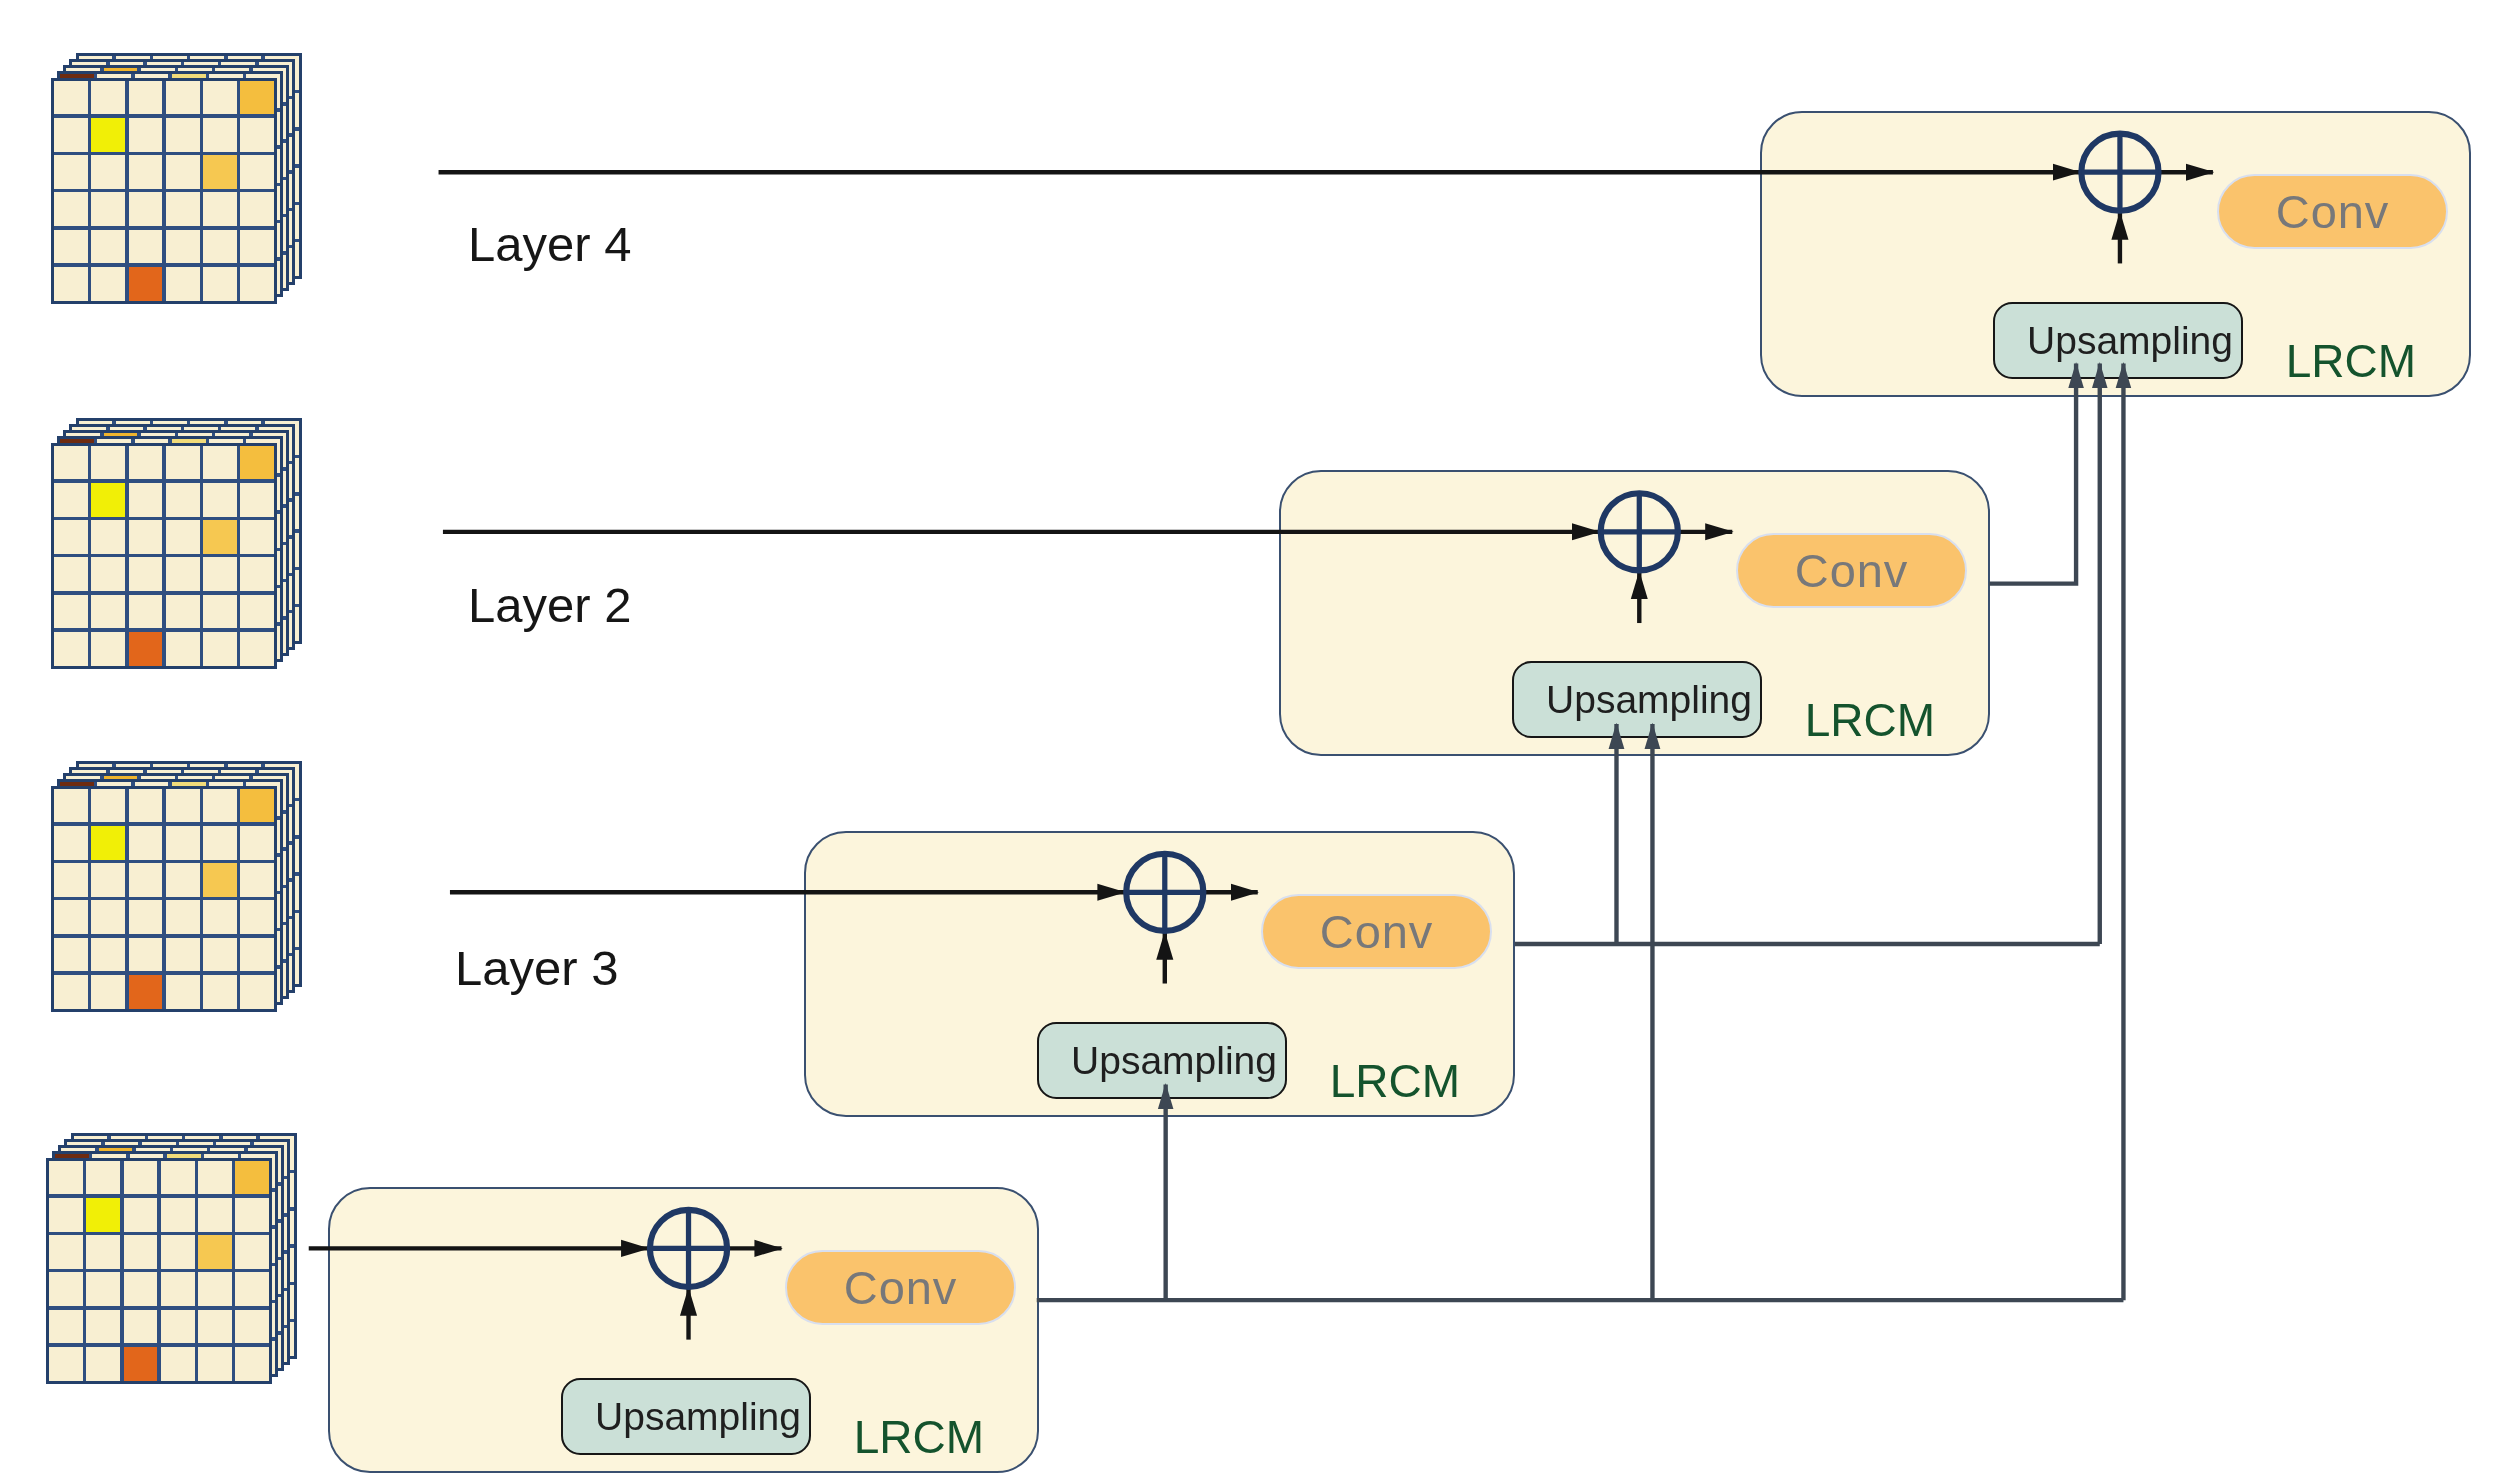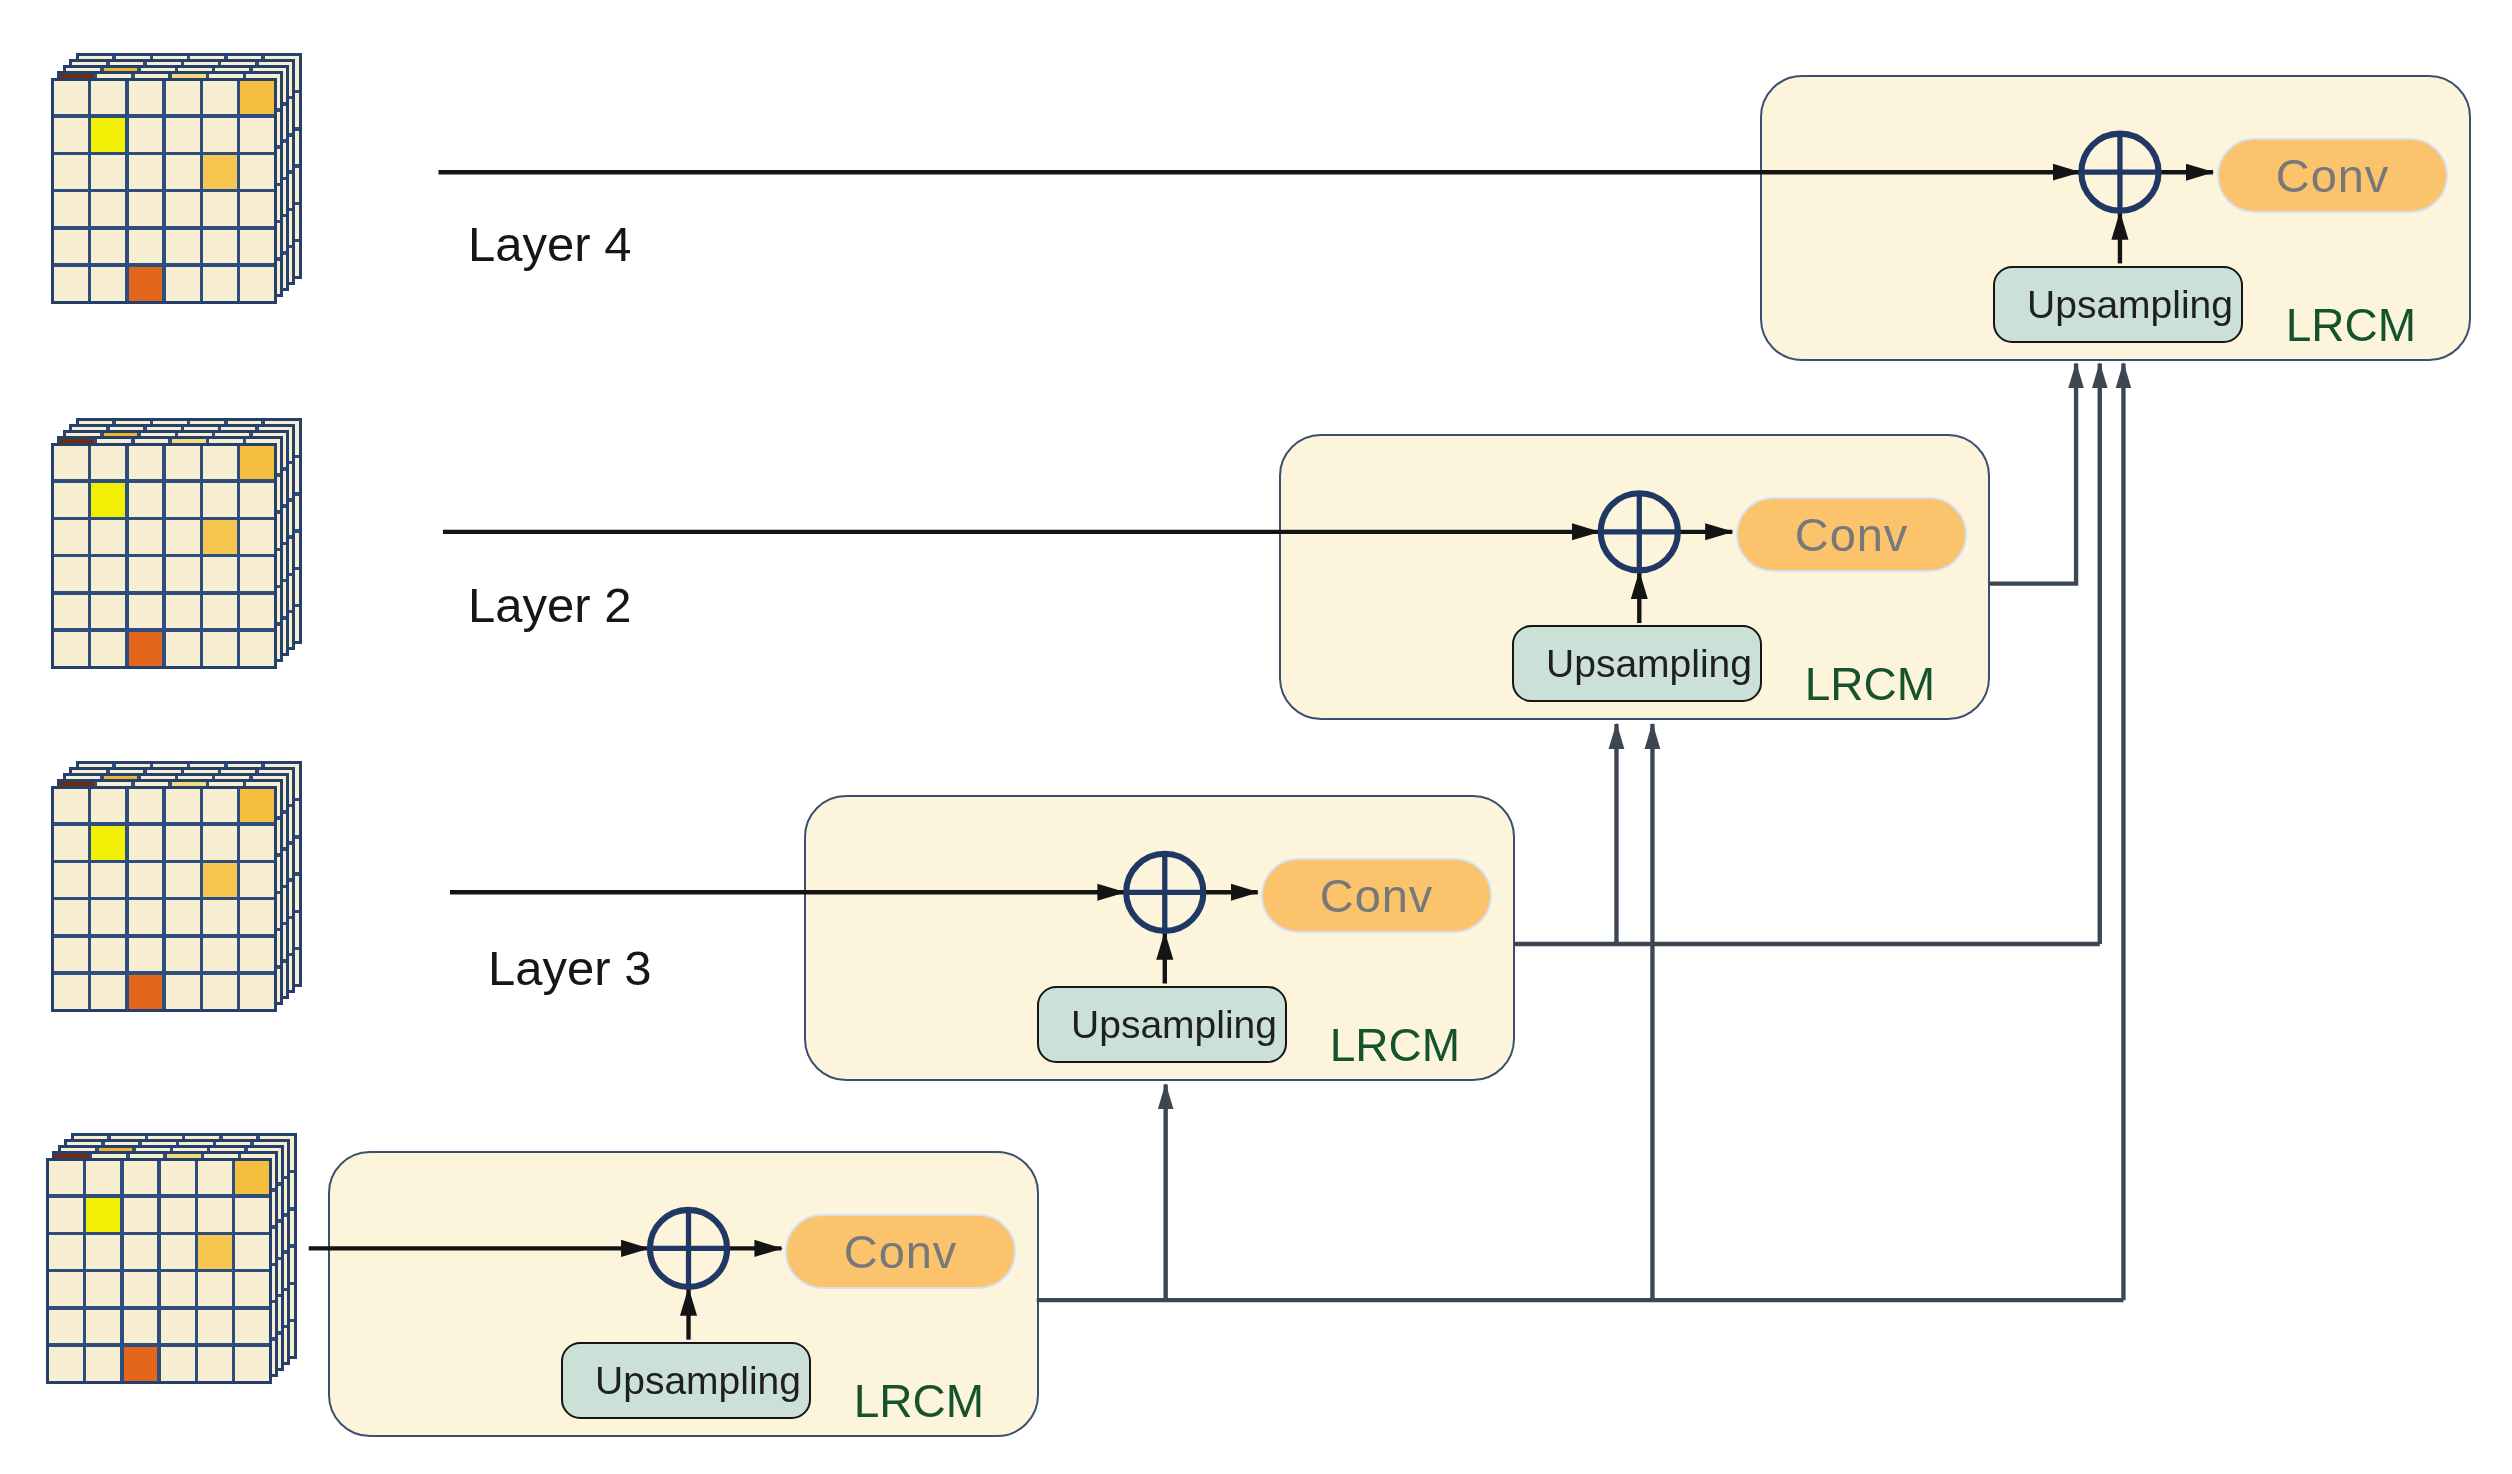--- a/index.html
+++ b/index.html
@@ -19,21 +19,21 @@
   .sheet{
     position:absolute;width:226px;height:226px;
     border:3.5px solid #24406B;background:#2F4E80;
     display:grid;grid-template-columns:repeat(6,1fr);grid-template-rows:repeat(6,1fr);
     gap:3.5px;box-sizing:border-box;
   }
   .cell{background:#F8EFD2;}
   
   .lrcm-box{
     position:absolute;width:711px;height:286px;box-sizing:border-box;
-    background:#FCF5DC;border:2.6px solid #3A5070;border-radius:42px;
+    background:#FCF5DC;border:2.6px solid #3A5070;border-radius:42px;margin-top:36px;
   }
   .box-1{left:1760px;top:75px;}
   .box-2{left:1279px;top:434px;}
   .box-3{left:804px;top:795px;}
   .box-4{left:328px;top:1151px;}
   .conv{
     position:absolute;left:455px;top:61px;width:231px;height:75px;box-sizing:border-box;
     background:#FAC36C;border:2.6px solid #D8DFEF;border-radius:40px;
     display:flex;align-items:center;justify-content:center;
     font-size:47px;color:#77787A;letter-spacing:0.9px;
@@ -45,21 +45,21 @@
     font-size:39px;color:#1F1F1F;padding-left:24px;
   }
   .lrcm-tag{
     position:absolute;left:452px;top:221px;width:202px;
     text-align:right;font-size:46px;color:#14532d;
   }
   
   .layer-label{position:absolute;font-size:49px;color:#161616;}
   .label-1{left:468px;top:216px;}
   .label-2{left:468px;top:577px;}
-  .label-3{left:488px;top:940px;}
+  .label-3{left:455px;top:940px;}
   .label-4{left:358px;top:1184px;}
   
   .overlay{position:absolute;left:0;top:0;width:2512px;height:1475px;pointer-events:none;}
 </style>
 </head>
 <body>
 
 <div class="canvas">
 
   <div class="stack stack-1">

